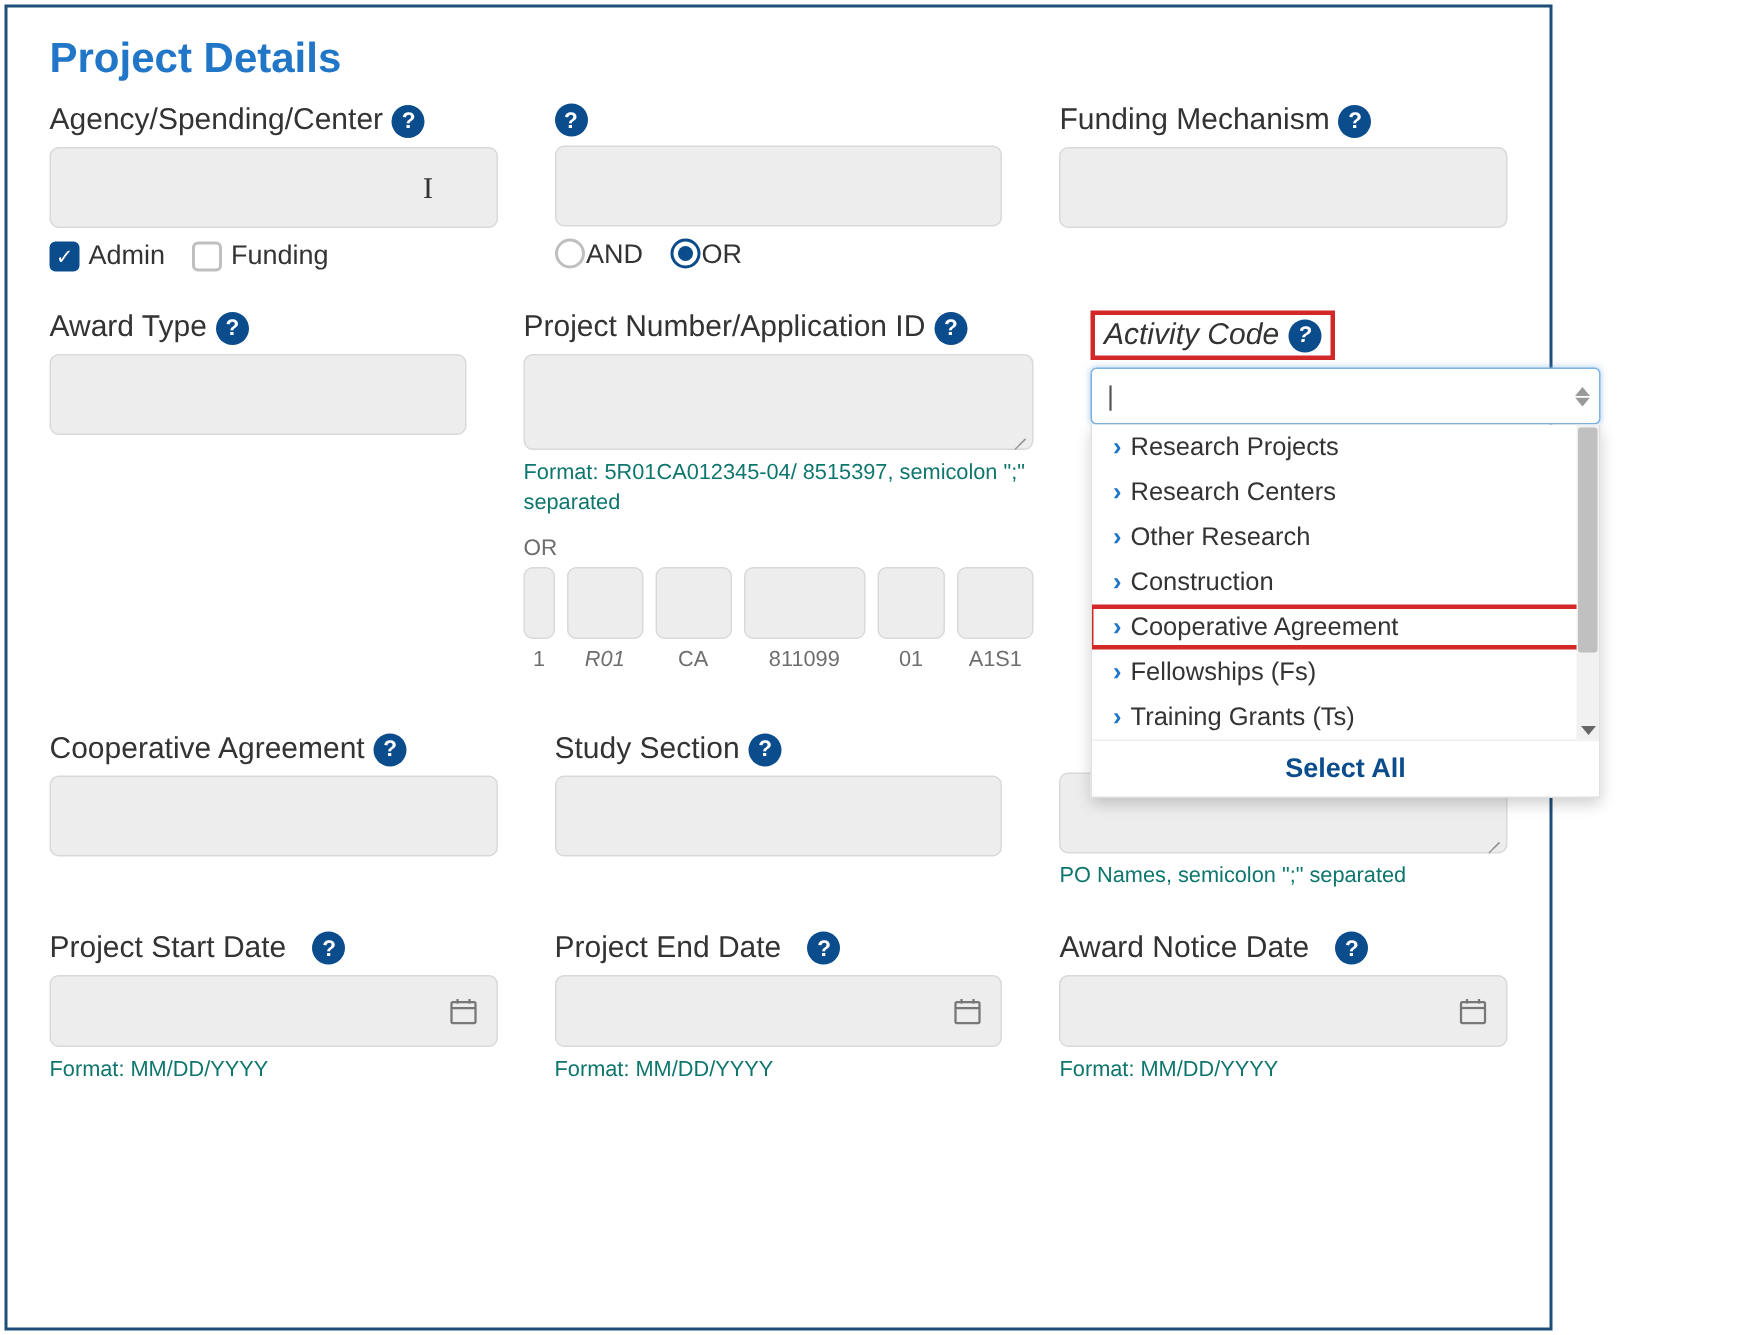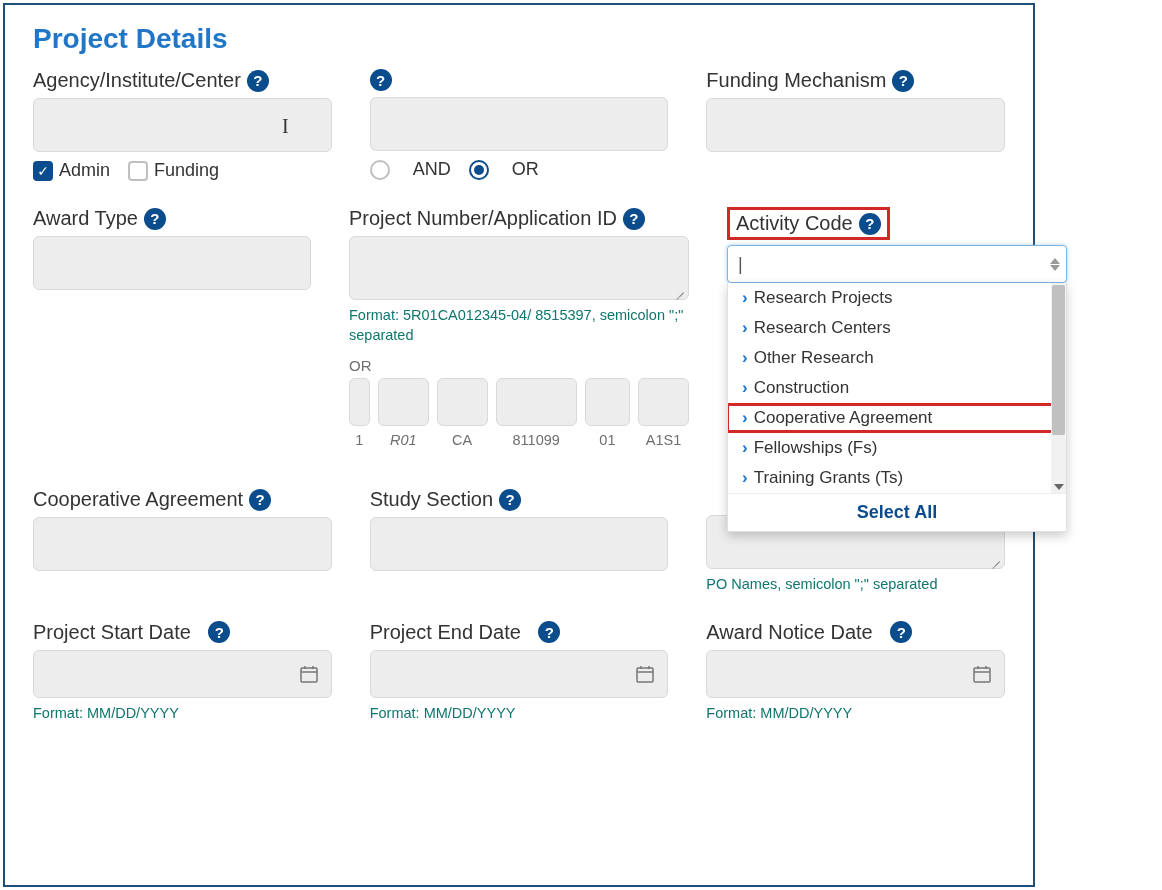--- a/index.html
+++ b/index.html
@@ -138,22 +138,22 @@
   }
   .radio-row {
     margin-top: 8px;
     display: flex;
     align-items: center;
     gap: 18px;
     font-size: 18px;
   }
   .radio {
     display: inline-flex;
-    align-items: flex-end;
-    gap: 23px;
+    align-items: flex-start;
+    gap: 1px;
     cursor: pointer;
   }
   .radio .circle {
     width: 20px;
     height: 20px;
     border: 2px solid #bfbfbf;
     border-radius: 50%;
     position: relative;
     background: #fff;
   }
@@ -223,20 +223,21 @@
     height: 20px;
     color: #777;
     cursor: pointer;
   }
   .highlight-box {
     border: 3px solid #d22828;
     padding: 2px 6px;
     display: inline-flex;
     align-items: center;
     gap: 6px;
+    font-style: italic;
   }
   .dropdown {
     position: absolute;
     top: 38px;
     left: 0;
     width: 340px;
     z-index: 10;
   }
   .dropdown-input {
     background: #fff;
@@ -343,21 +344,21 @@
 </style>
 </head>
 <body>
 
 <div class="frame">
   <div class="title">Project Details</div>
 
   <div class="row">
     <div class="col">
       <div class="label">
-        <span>Agency/Institute/Center</span>
+        <span>Agency/Spending/Center</span>
         <span class="help-icon">?</span>
       </div>
       <div class="input-box" style="position:relative">
         <span class="text-cursor">I</span>
       </div>
       <div class="chk-row">
         <span class="chk checked">
           <span class="box">✓</span>
           <span>Admin</span>
         </span>

